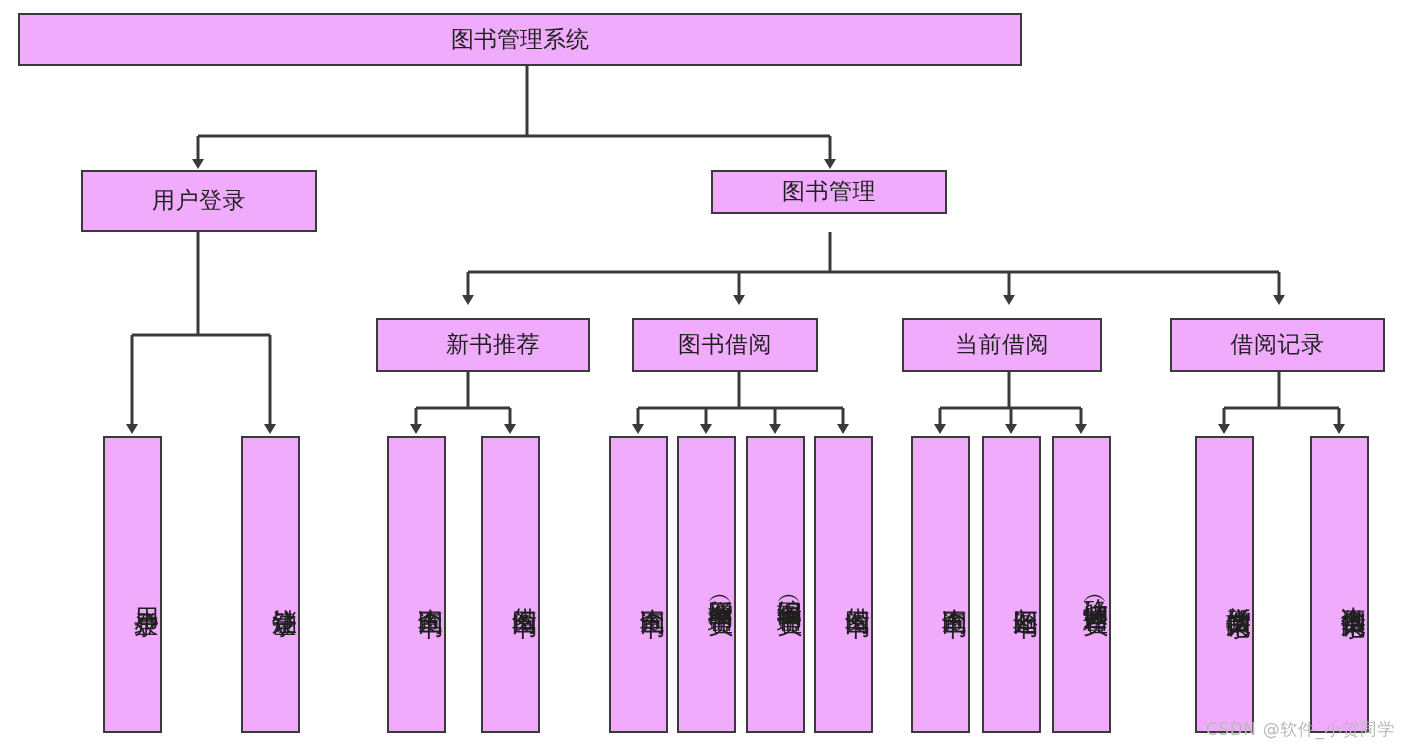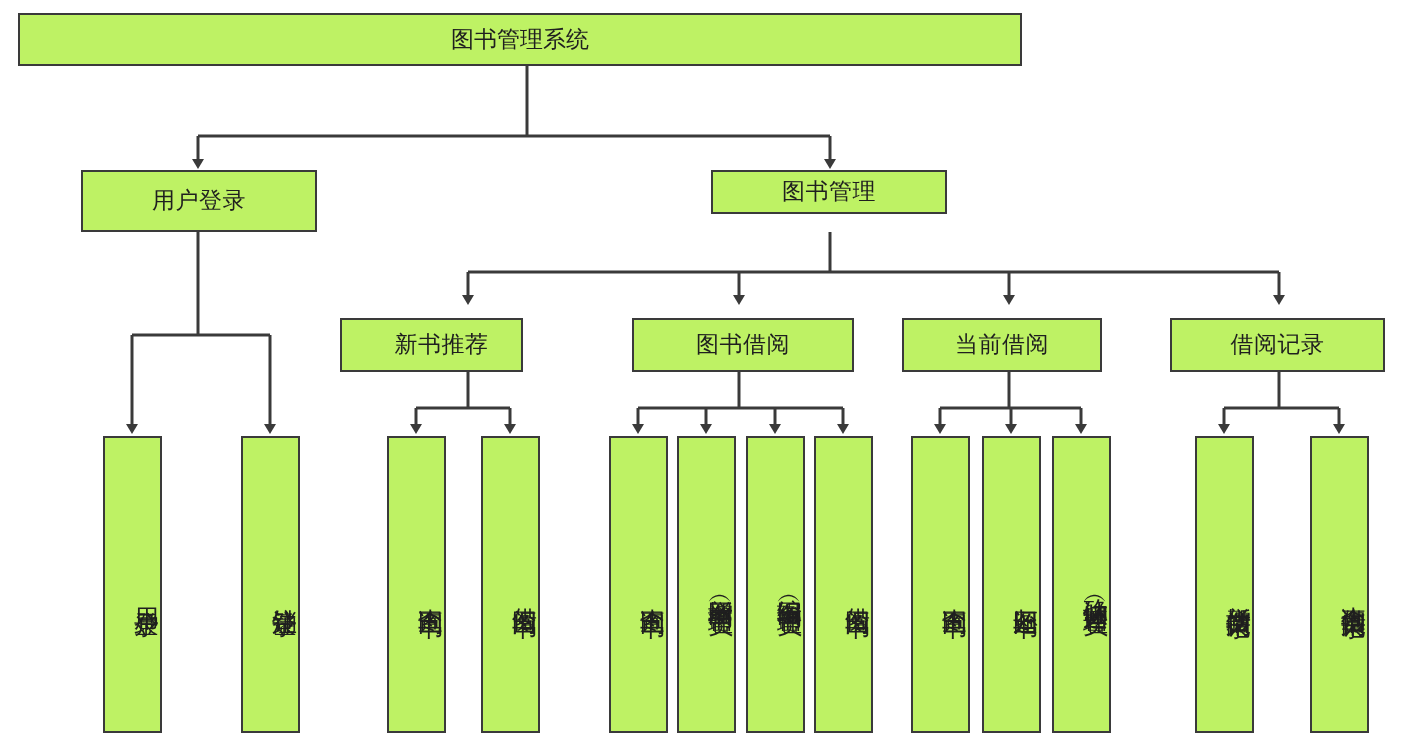--- a/index.html
+++ b/index.html
@@ -22,21 +22,21 @@
     position: absolute;
     left: 0;
     top: 0;
     width: 1405px;
     height: 747px;
   }
   .node {
     position: absolute;
     box-sizing: border-box;
     border: 2.5px solid #3a3a3a;
-    background: #bef264;
+    background: #f0abfc;
     display: flex;
     align-items: center;
     justify-content: center;
     color: #1f1f1f;
     line-height: 1.12;
   }
   .node-h {
     font-size: 23px;
     letter-spacing: 0.5px;
   }
@@ -133,24 +133,24 @@
     <span>图书管理系统</span>
   </div>
 
   <div class="node node-h" style="left:81px; top:170px; width:236px; height:62px;">
     <span>用户登录</span>
   </div>
   <div class="node node-h" style="left:711px; top:170px; width:236px; height:44px;">
     <span>图书管理</span>
   </div>
 
-  <div class="node node-h" style="left:340px; top:318px; width:183px; height:54px;padding-left:20px;">
+  <div class="node node-h" style="left:376px; top:318px; width:214px; height:54px;padding-left:20px;">
     <span>新书推荐</span>
   </div>
-  <div class="node node-h" style="left:632px; top:318px; width:222px; height:54px;">
+  <div class="node node-h" style="left:632px; top:318px; width:186px; height:54px;">
     <span>图书借阅</span>
   </div>
   <div class="node node-h" style="left:902px; top:318px; width:200px; height:54px;">
     <span>当前借阅</span>
   </div>
   <div class="node node-h" style="left:1170px; top:318px; width:215px; height:54px;">
     <span>借阅记录</span>
   </div>
 
   <div class="node node-v" style="left:103px; top:436px; width:59px; height:297px;">
@@ -190,14 +190,15 @@
     <span class="vlabel">确认归还（管理员）</span>
   </div>
 
   <div class="node node-v" style="left:1195px; top:436px; width:59px; height:297px;">
     <span class="vlabel">新增借阅记录</span>
   </div>
   <div class="node node-v" style="left:1310px; top:436px; width:59px; height:297px;">
     <span class="vlabel">查询借阅记录</span>
   </div>
 
+  <div class="watermark">CSDN @软件_小贺同学</div>
 
 </div>
 
 </body></html>

